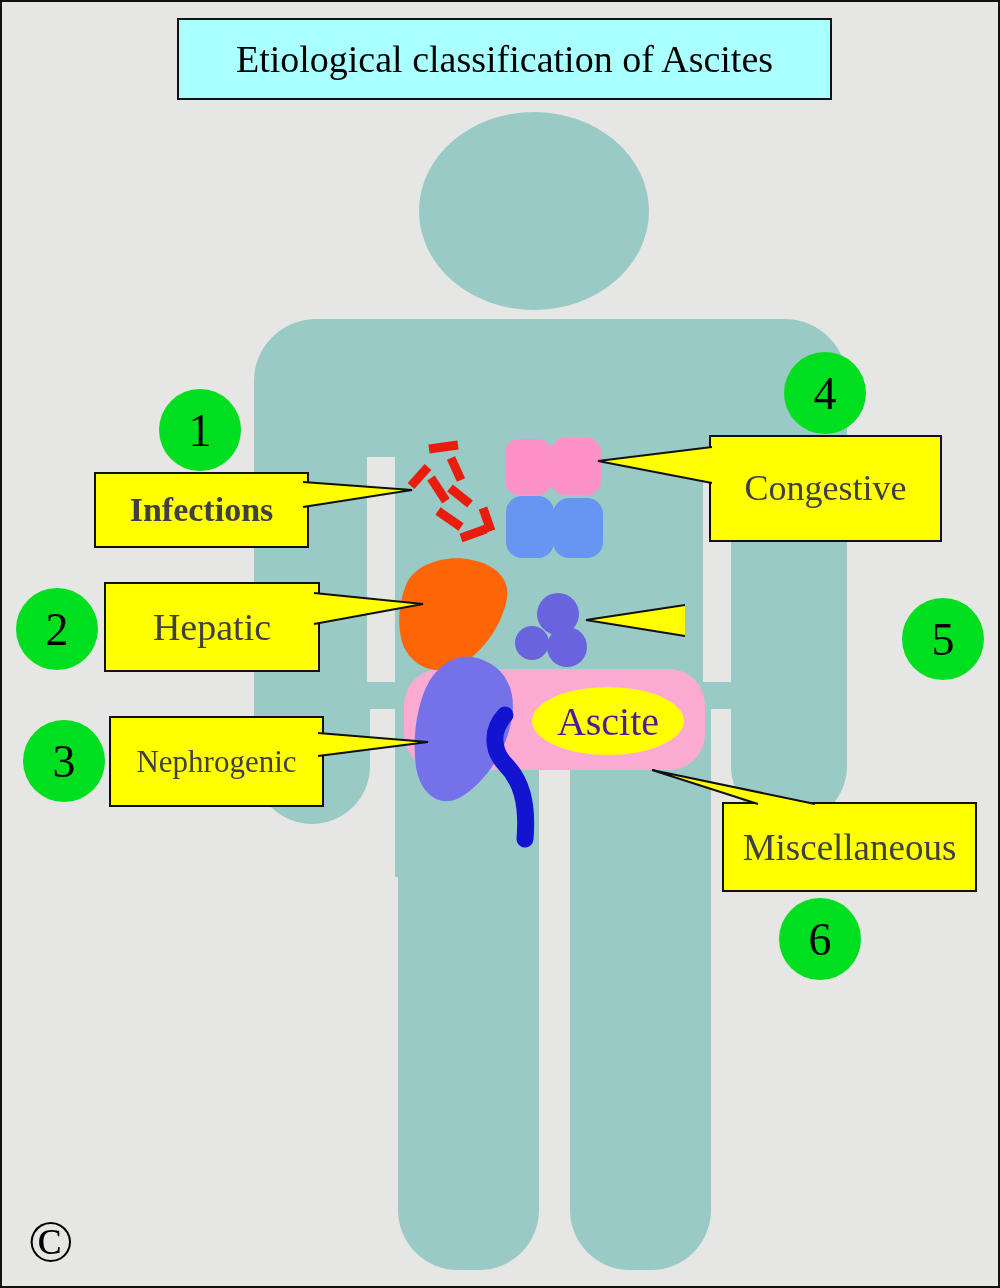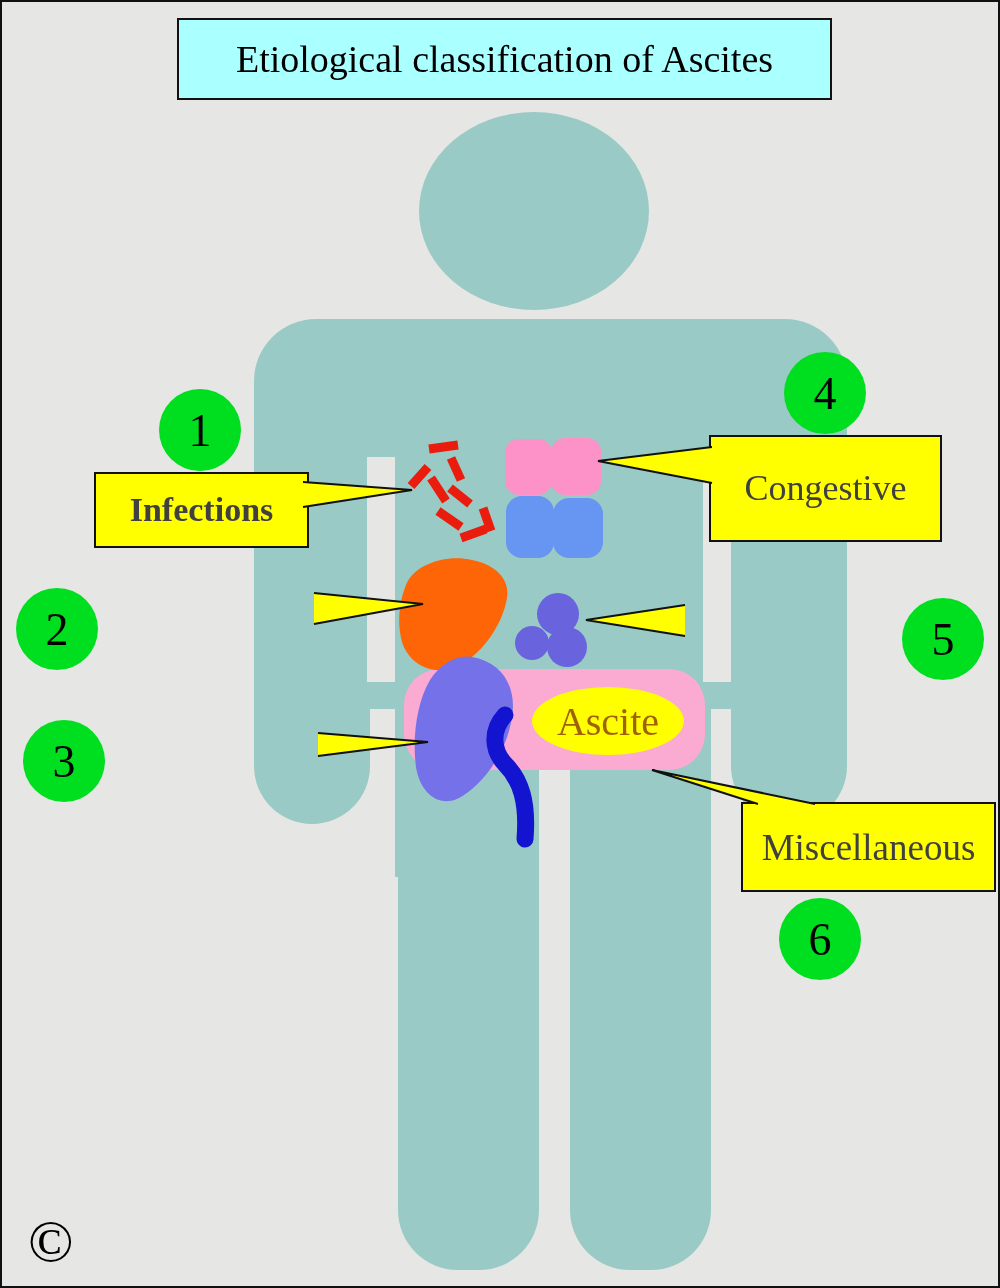--- a/index.html
+++ b/index.html
@@ -33,36 +33,36 @@
   
   .callout{
     background:#ffff00;border:2px solid #111;color:#404040;
     display:flex;align-items:center;justify-content:center;text-align:center;
   }
   .box-infections{left:92px;top:470px;width:211px;height:72px;font-size:34px;font-weight:bold;}
   .box-hepatic{left:102px;top:580px;width:212px;height:86px;font-size:38px;}
   .box-nephrogenic{left:107px;top:714px;width:211px;height:87px;font-size:31px;}
   .box-chf{left:707px;top:433px;width:229px;height:103px;font-size:36px;line-height:1.35;}
   .box-malignancies{left:680px;top:600px;width:211px;height:71px;font-size:30px;}
-  .box-miscellaneous{left:739px;top:800px;width:251px;height:86px;font-size:37px;}
+  .box-miscellaneous{left:720px;top:800px;width:251px;height:86px;font-size:37px;}
   
   .badge{
     width:82px;height:82px;border-radius:50%;background:#00df1f;color:#000;
     display:flex;align-items:center;justify-content:center;font-size:46px;
   }
   .badge1{left:157px;top:387px;}
   .badge2{left:14px;top:586px;}
   .badge3{left:21px;top:718px;}
   .badge4{left:782px;top:350px;}
   .badge5{left:900px;top:596px;}
   .badge6{left:777px;top:896px;}
   
   .ascite{
     left:530px;top:685px;width:152px;height:68px;background:#ffff00;border-radius:50%;
-    display:flex;align-items:center;justify-content:center;font-size:40px;color:#a16207;
+    display:flex;align-items:center;justify-content:center;font-size:40px;color:#4c1d95;
   }
   
   .footer{left:26px;top:1204px;height:70px;display:flex;align-items:center;color:#000;}
   .footer .csym{font-size:60px;line-height:1;margin-right:10px;}
   .footer .site{font-size:47px;}
 </style>
 </head>
 <body>
 
 <div class="canvas">
@@ -124,20 +124,26 @@
     <span>Etiological classification of Ascites</span>
   </div>
 
   <div class="abs ascite">
     <span>Ascite</span>
   </div>
 
   <div class="abs callout box-infections">
     <span>Infections</span>
   </div>
+  <div class="abs callout box-hepatic">
+    <span>Hepatic</span>
+  </div>
+  <div class="abs callout box-nephrogenic">
+    <span>Nephrogenic</span>
+  </div>
   <div class="abs callout box-chf">
     <span>
       <span style="display:block">Congestive</span>
     </span>
   </div>
   <div class="abs callout box-miscellaneous">
     <span>Miscellaneous</span>
   </div>
 
   <div class="abs badge badge1">

